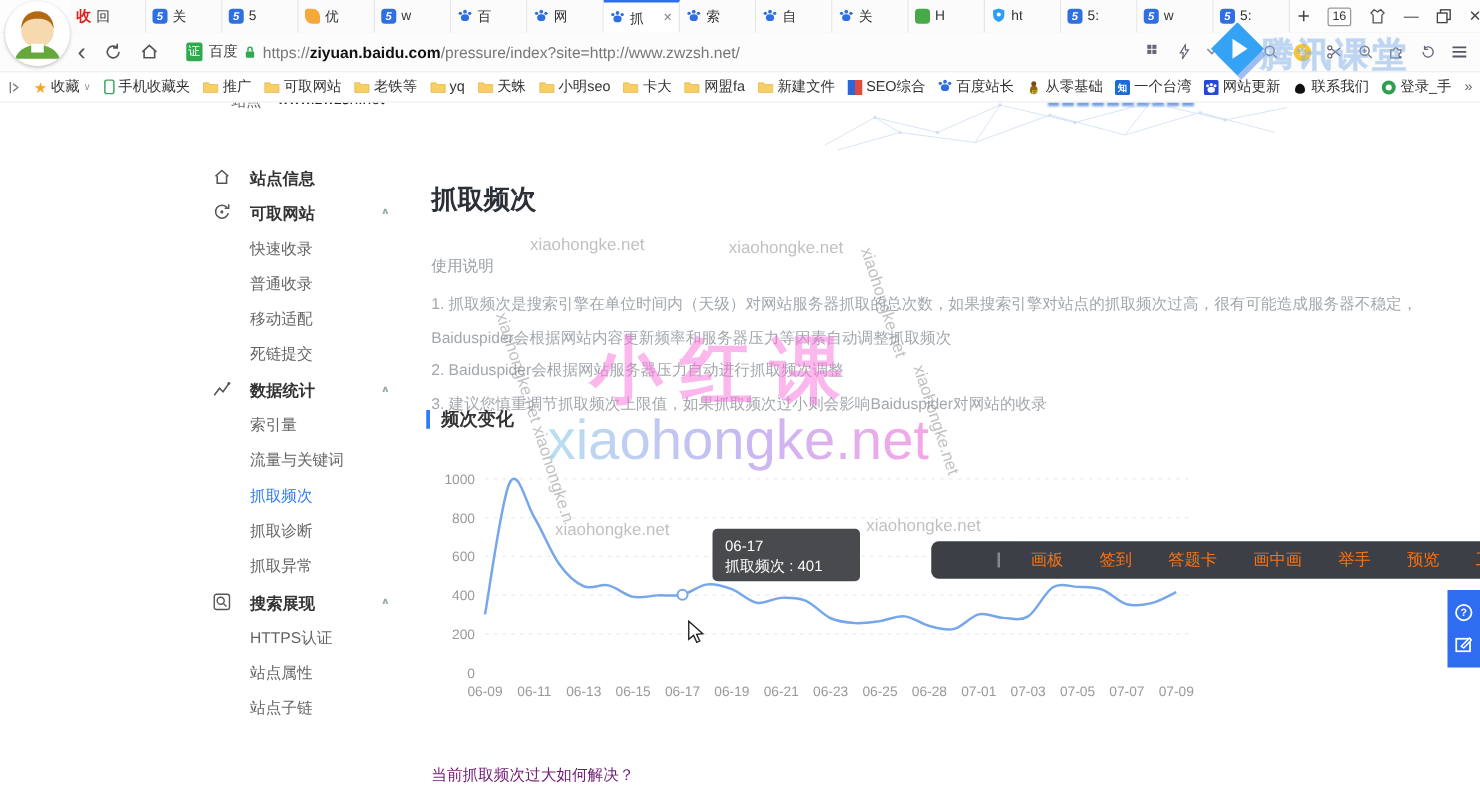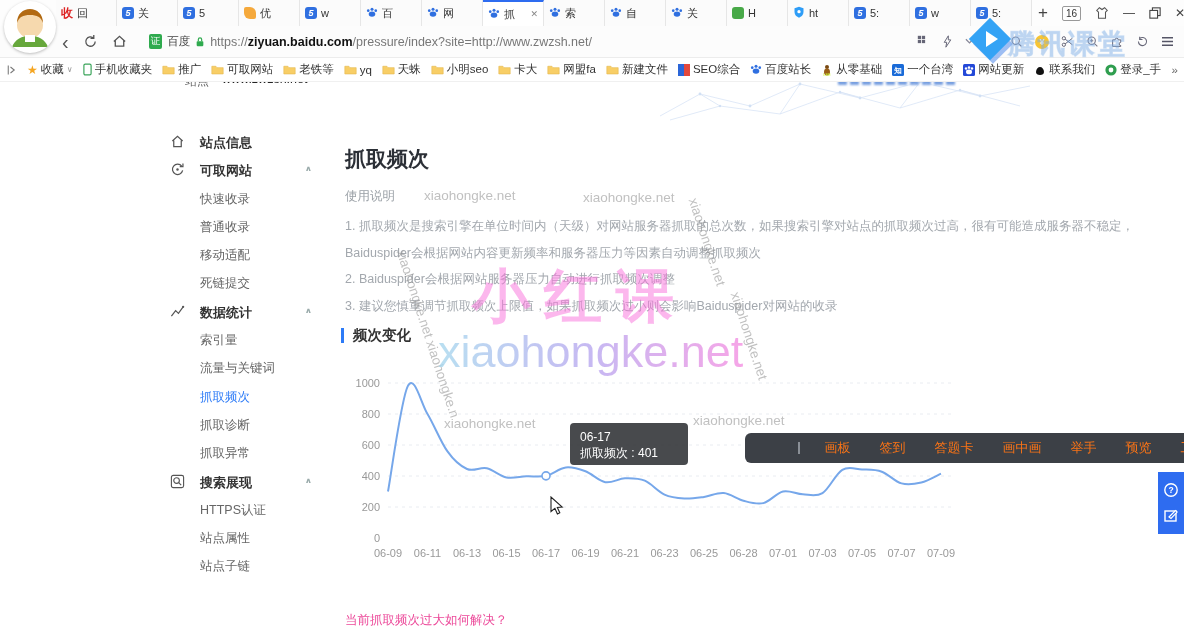--- a/index.html
+++ b/index.html
@@ -55,27 +55,27 @@
   .sidebar{position:absolute;left:150px;top:52px;width:190px;}
   .srow{height:28.3px;display:flex;font-size:12.5px;color:#666;}
   .srow .gicon{width:15px;height:15px;margin-left:20px;margin-right:15px;flex:none;}
   .srow.group{color:#333;font-weight:bold;font-size:13px;}
   .srow.sub{padding-left:50px;}
   .srow.active{color:#2d7bf7;}
   .schev{margin-left:auto;margin-right:28px;color:#9aa;font-size:9px;transform:scaleY(.8);}
   
   .main-title{position:absolute;left:345px;top:63px;font-size:21px;font-weight:bold;color:#2b2f36;}
   .usage{position:absolute;left:345px;top:106px;width:830px;}
-  .usage-h{font-size:12.5px;color:#9aa0a6;margin-bottom:8px;}
+  .usage-h{font-size:12.5px;color:#9aa0a6;margin-bottom:8px;margin-top:17px;}
   .uline{font-size:12.5px;color:#a3a8ae;line-height:26.5px;white-space:nowrap;}
   .sect{position:absolute;left:341px;top:244px;display:flex;align-items:center;gap:9px;}
   .sect-bar{width:3px;height:15px;background:#2d7bf7;}
   .sect-title{font-size:14.5px;font-weight:bold;color:#333;}
   #chart-svg{position:absolute;left:336px;top:290px;}
-  .footer-link{position:absolute;left:345px;top:530px;font-size:12.5px;color:#ec4899;}
+  .footer-link{position:absolute;left:345px;top:530px;font-size:12.5px;color:#701a75;}
   
   .tooltip{position:absolute;left:570px;top:423px;width:118px;height:42px;background:rgba(42,44,48,.86);
     border-radius:4px;color:#fff;font-size:12px;padding:6px 10px;box-sizing:border-box;line-height:16px;z-index:12;}
   .overlay-toolbar{position:absolute;left:745px;top:433px;width:427px;height:30px;background:rgba(49,54,60,.95);
     border-radius:6px;display:flex;align-items:center;z-index:13;color:#f97316;font-size:13px;padding-left:44px;}
   .ot-handle{width:3px;height:12px;border-left:1px solid #8a8f96;border-right:1px solid #8a8f96;margin:0 10px 0 9px;}
   .ot-item{padding:0 14.5px;white-space:nowrap;}
   .ot-power{margin-left:auto;margin-right:12px;display:flex;align-items:center;}
   .side-panel{position:absolute;left:1158px;top:472px;width:26px;height:62px;background:#2e6cf0;z-index:13;
     display:flex;flex-direction:column;align-items:center;justify-content:space-evenly;}

